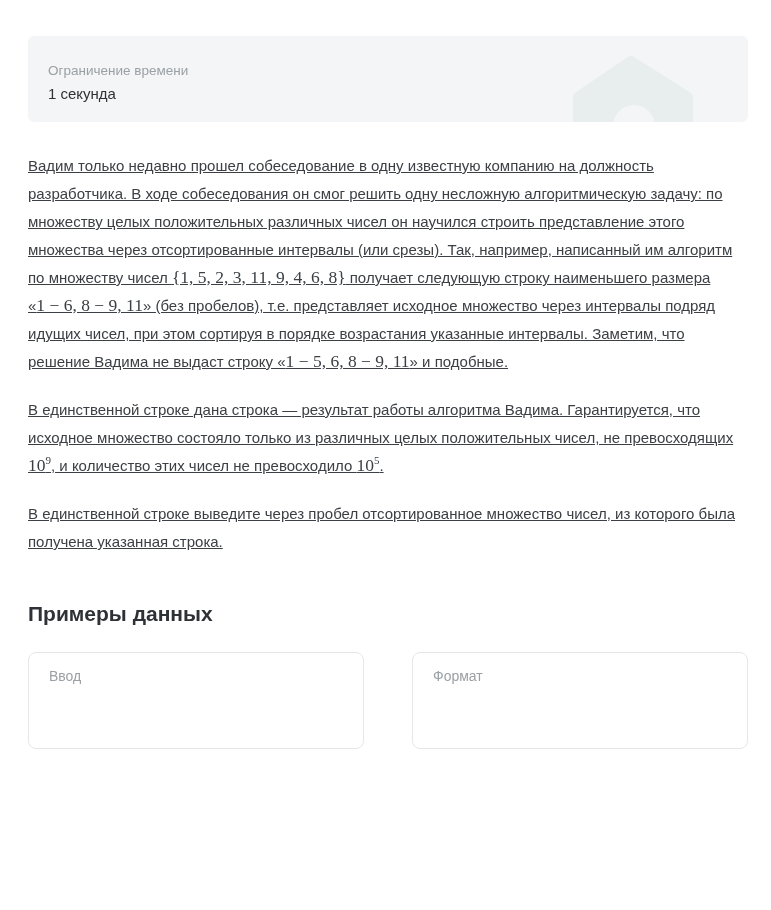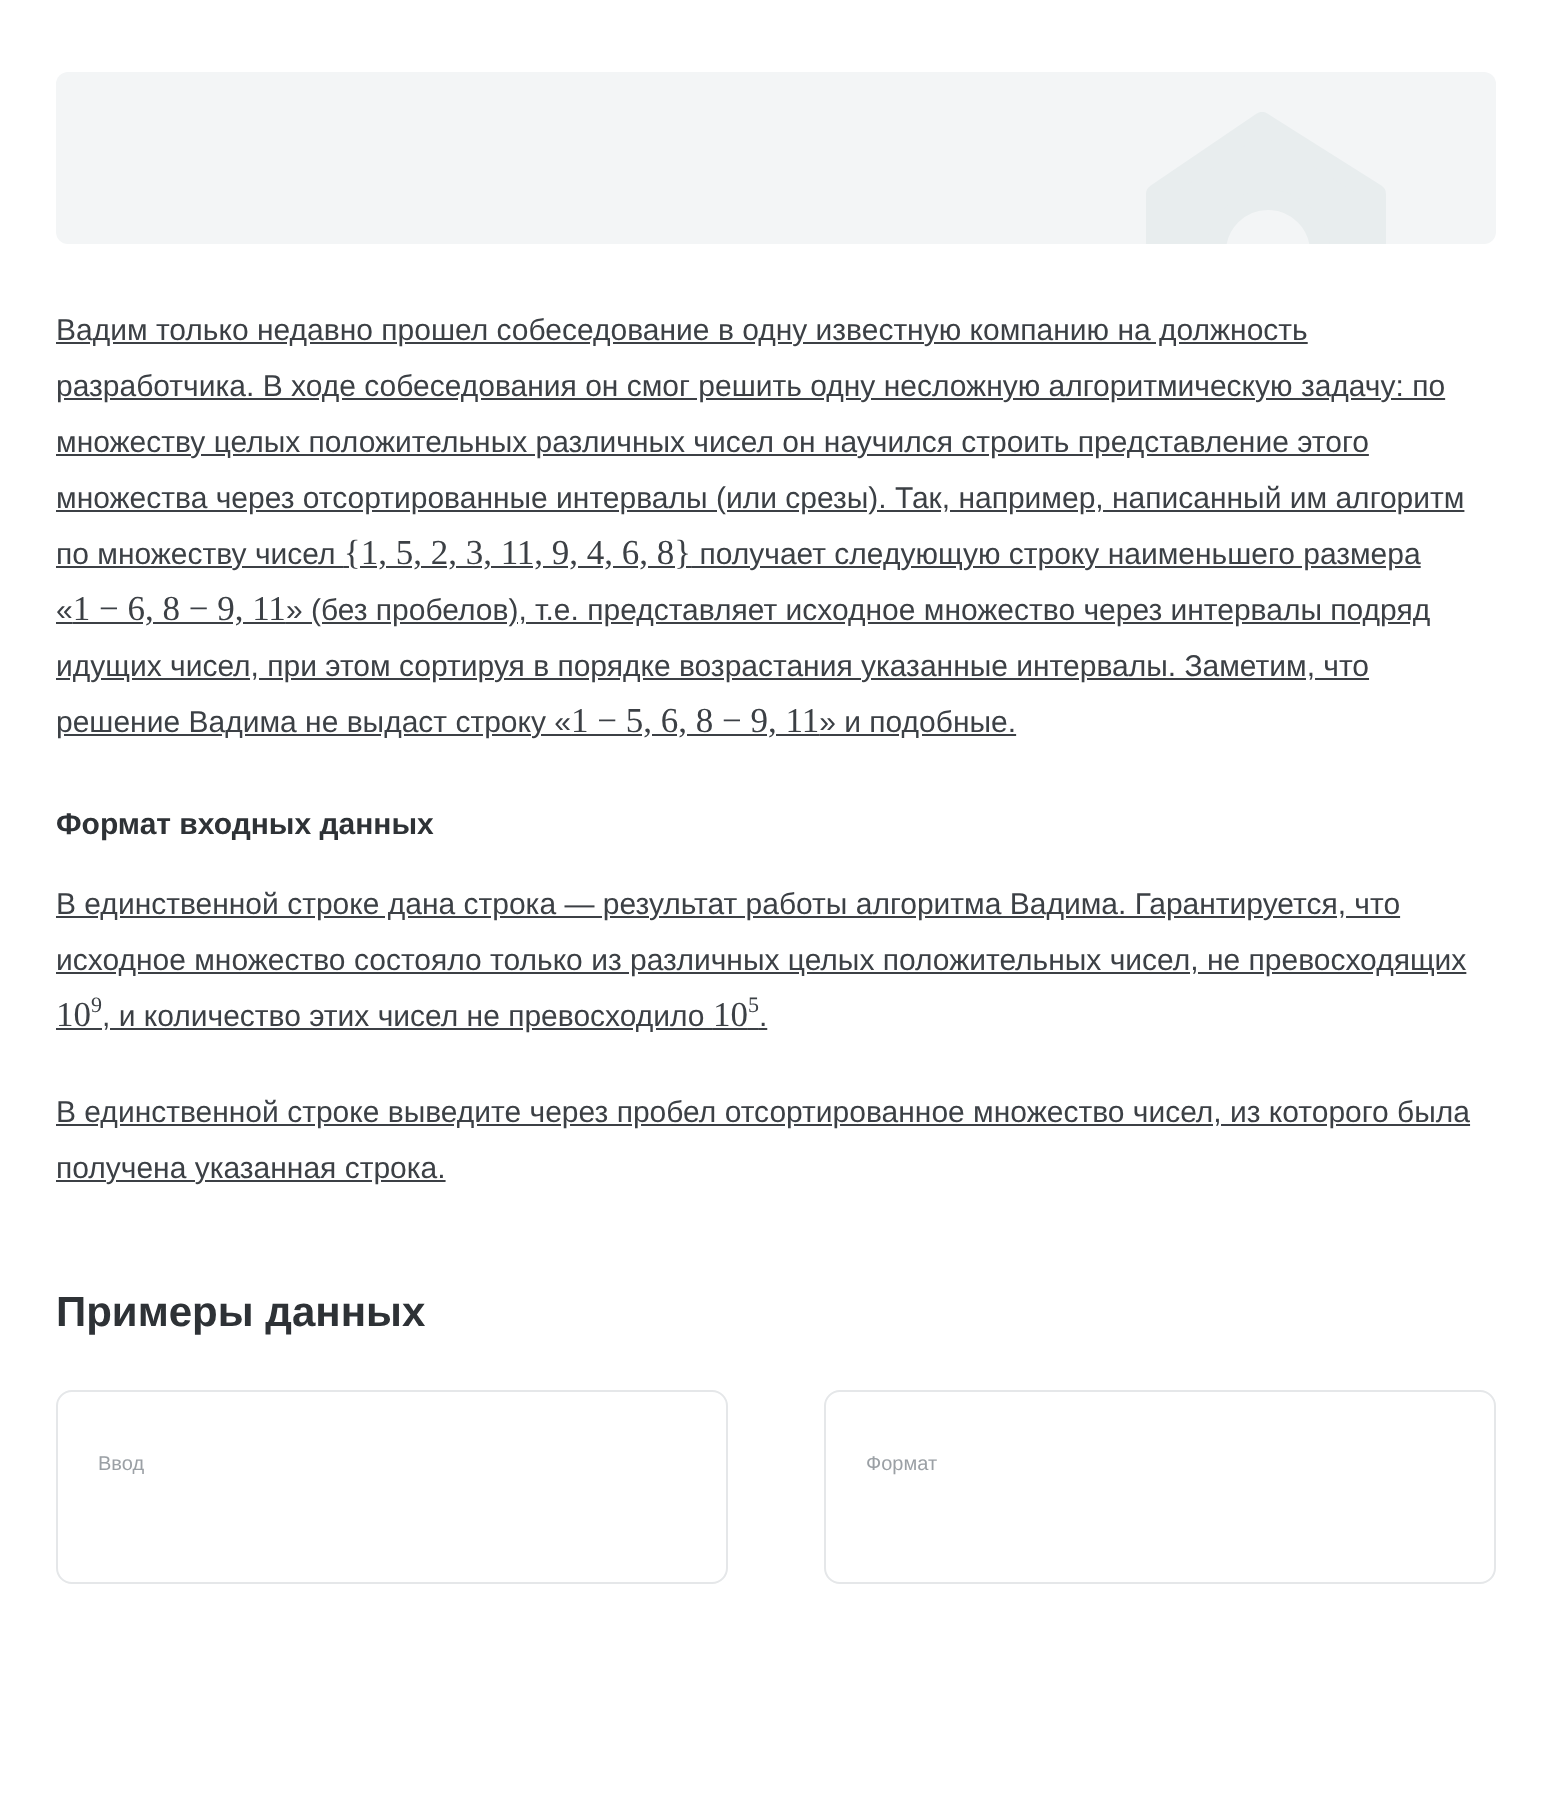--- a/index.html
+++ b/index.html
@@ -104,41 +104,43 @@
   }
   .sample-box{
     flex:1;
     background:var(--page_bg);
     border:1px solid var(--card_border);
     border-radius:8px;
     min-height:97px;
     padding:15px 20px 18px;
   }
   .sample-label{
-    font-size:10px;
+    font-size:14px;
     color:var(--muted);
     margin-bottom:7px;
-    margin-top:16px;
   }
 </style>
 </head>
 <body>
 
 <div class="page">
 
 
   <section class="limits">
+    <div class="limit-col">
+      <div class="limit-label">Ограничение времени</div>
+      <div class="limit-value">1 секунда</div>
+    </div>
     <svg class="watermark" viewBox="0 0 132 68" aria-hidden="true">
       <path d="M 63,5 L 120,41 L 120,75 L 92,75 L 92,70 A 26,26 0 0 0 40,70 L 40,75 L 10,75 L 10,41 Z"></path>
     </svg>
   </section>
 
   <section class="statement">
     <p>Вадим только недавно прошел собеседование в одну известную компанию на должность разработчика. В ходе собеседования он смог решить одну несложную алгоритмическую задачу: по множеству целых положительных различных чисел он научился строить представление этого множества через отсортированные интервалы (или срезы). Так, например, написанный им алгоритм по множеству чисел <span class="math">{1, 5, 2, 3, 11, 9, 4, 6, 8}</span> получает следующую строку наименьшего размера «<span class="math">1 − 6, 8 − 9, 11</span>» (без пробелов), т.е. представляет исходное множество через интервалы подряд идущих чисел, при этом сортируя в порядке возрастания указанные интервалы. Заметим, что решение Вадима не выдаст строку «<span class="math">1 − 5, 6, 8 − 9, 11</span>» и подобные.</p>
-    <h3>Формат входных данных</h3>
     <p>В единственной строке дана строка — результат работы алгоритма Вадима. Гарантируется, что исходное множество состояло только из различных целых положительных чисел, не превосходящих <span class="math">10<sup>9</sup></span>, и количество этих чисел не превосходило <span class="math">10<sup>5</sup></span>.</p>
     <p>В единственной строке выведите через пробел отсортированное множество чисел, из которого была получена указанная строка.</p>
   </section>
 
   <h2 class="samples-title">Примеры данных</h2>
 
   <div class="samples">
     <div class="sample-box">
       <div class="sample-label">Ввод</div>
 

